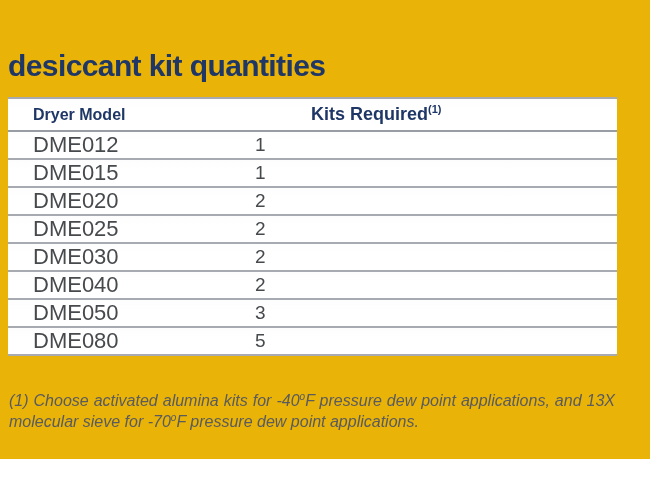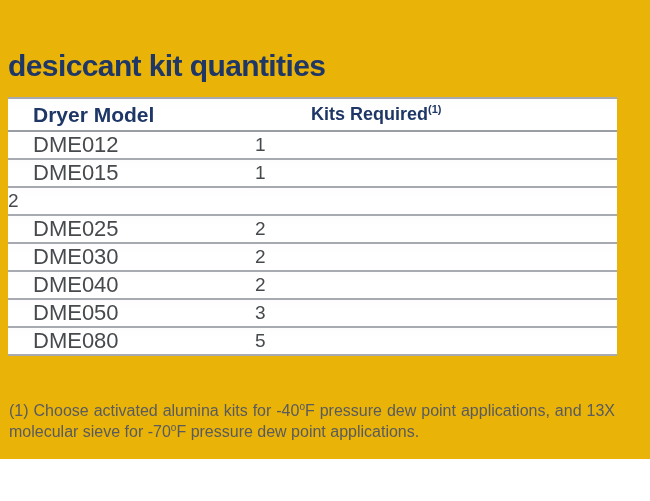--- a/index.html
+++ b/index.html
@@ -51,42 +51,43 @@
     color: #474a4d;
     white-space: nowrap;
   }
   .col-kits {
     flex: 1;
     text-align: left;
     font-size: 19px;
     color: #474a4d;
   }
   .header .col-model {
-    font-size: 21px;
+    font-size: 16px;
     font-weight: bold;
     color: #1e3766;
   }
   .header .col-kits {
     font-size: 18px;
     font-weight: bold;
     color: #1e3766;
     padding-left: 56px;
   }
   .sup {
     font-size: 11px;
     vertical-align: super;
     line-height: 0;
     font-weight: bold;
   }
   .footnote {
     position: absolute;
     left: 9px;
-    top: 400px;
+    top: 390px;
     width: 606px;
     font-size: 16px;
+    font-style: italic;
     color: #595b5e;
     line-height: 21px;
     text-align: justify;
   }
   .footnote .fn-sup {
     font-size: 10px;
     vertical-align: super;
     line-height: 0;
   }
 </style>
@@ -108,20 +109,21 @@
 
     <div class="t-row">
       <div class="col-model">DME012</div>
       <div class="col-kits">1</div>
     </div>
     <div class="t-row">
       <div class="col-model">DME015</div>
       <div class="col-kits">1</div>
     </div>
     <div class="t-row">
+      <div class="col-model">DME020</div>
       <div class="col-kits">2</div>
     </div>
     <div class="t-row">
       <div class="col-model">DME025</div>
       <div class="col-kits">2</div>
     </div>
     <div class="t-row">
       <div class="col-model">DME030</div>
       <div class="col-kits">2</div>
     </div>

